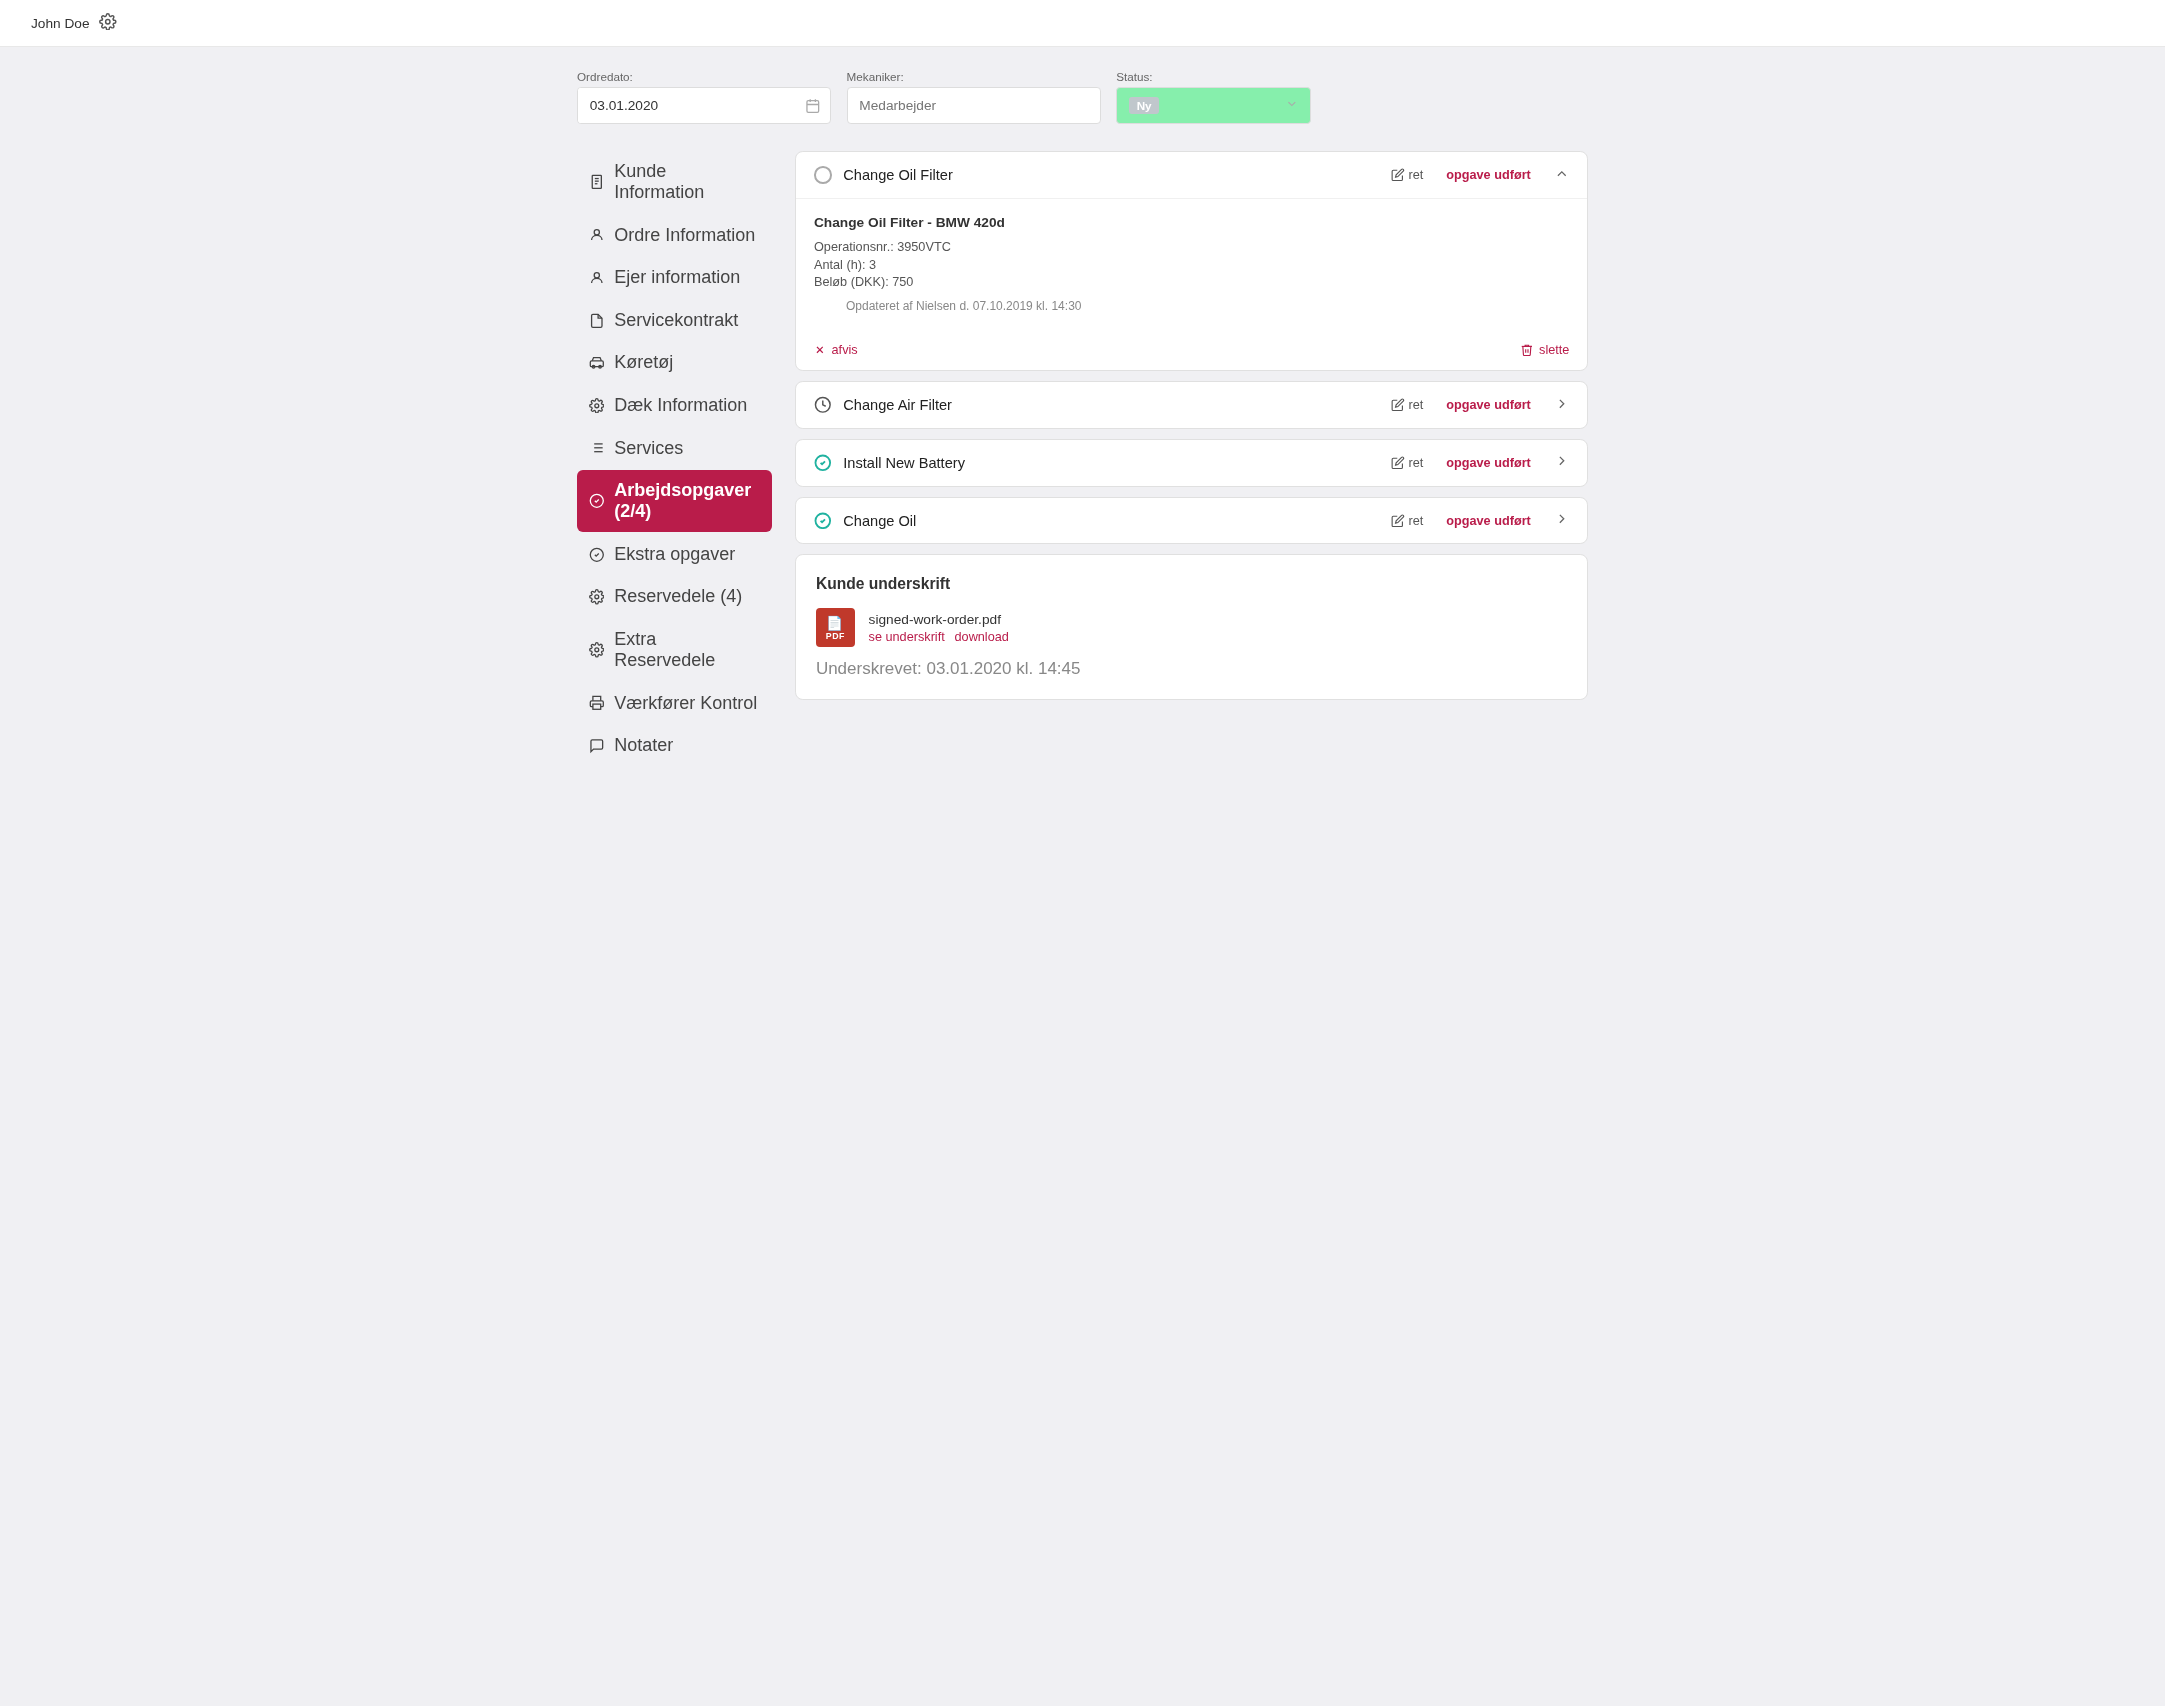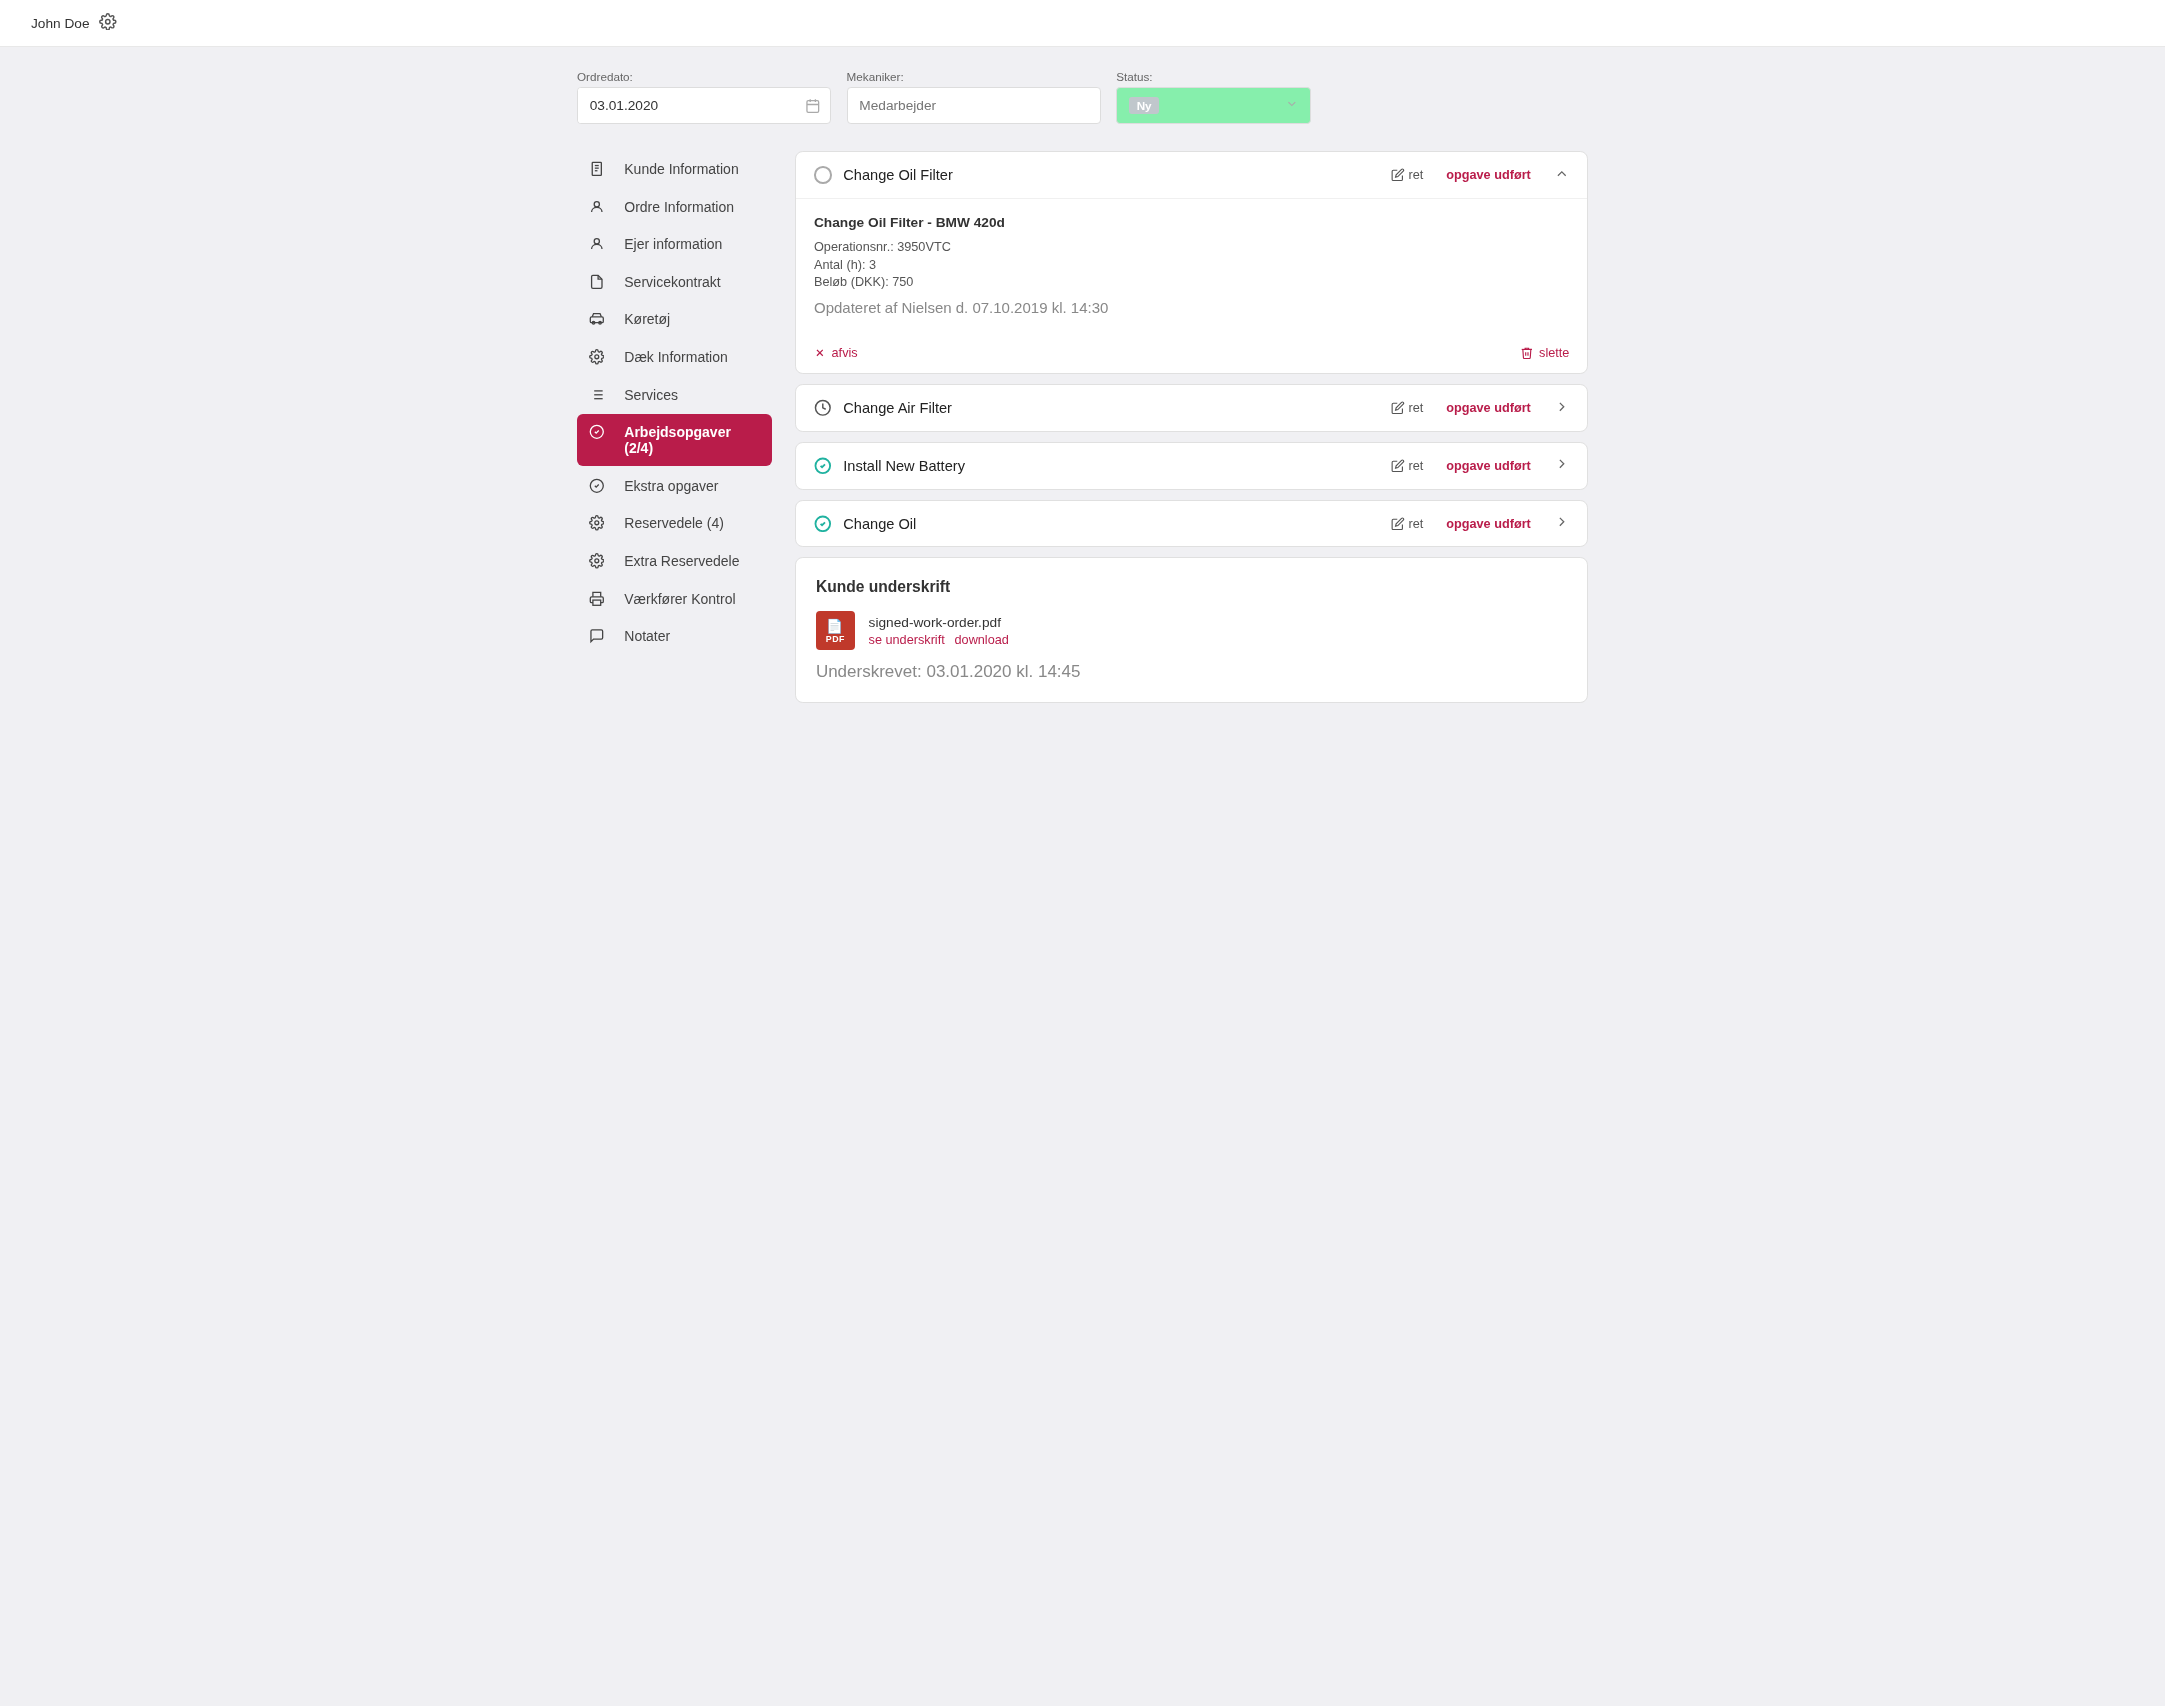--- a/index.html
+++ b/index.html
@@ -132,26 +132,27 @@
       gap: 23.4px;
     }
     .sidebar {
       flex: 0 0 195px;
       display: flex;
       flex-direction: column;
       gap: 2px;
     }
     .sidebar-item {
       display: flex;
-      gap: 20px;
+      align-items: center;
+      gap: 10px;
       padding: 9.8px 11.7px;
       border-radius: 5.9px;
       cursor: pointer;
       color: #444;
-      font-size: 14px;
+      font-size: 18px;
       transition: background 0.15s;
     }
     .sidebar-item.active {
       background: #b91c4a;
       color: #fff;
       font-weight: 600;
     }
     .sidebar-item svg { width: 15.6px; height: 15.6px; flex-shrink: 0; }
     .content-area {
       flex: 1;
@@ -211,24 +212,25 @@
       font-size: 13.7px;
       margin-bottom: 9.8px;
       color: #333;
     }
     .task-body .detail-row {
       font-size: 12.7px;
       color: #555;
       margin-bottom: 3.9px;
     }
     .task-body .updated-row {
-      font-size: 15px;
+      font-size: 12px;
       color: #888;
       margin-top: 9.8px;
       margin-bottom: 13.7px;
+      margin-left: 32px;
     }
     .task-footer {
       display: flex;
       align-items: center;
       justify-content: space-between;
       padding: 0 17.6px 13.7px;
     }
     .afvis-btn {
       display: flex;
       align-items: center;

